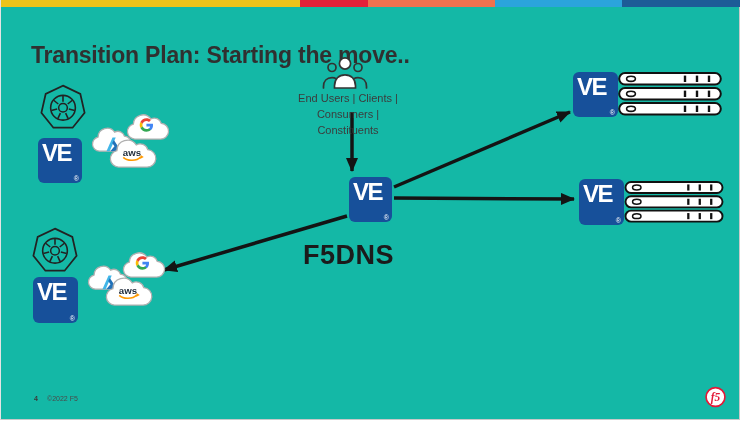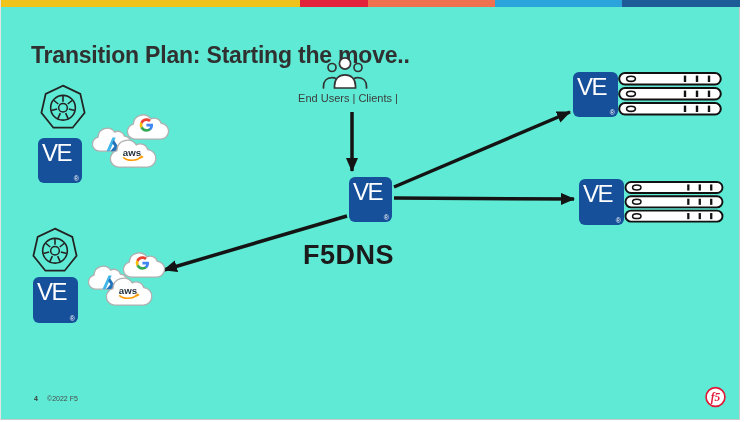--- a/index.html
+++ b/index.html
@@ -1,37 +1,37 @@
 <!DOCTYPE html>
 <html><head>
 <meta charset="utf-8">
 <style>
   html,body{margin:0;padding:0;}
   body{
     width:750px;height:422px;background:#ffffff;overflow:hidden;position:relative;
     font-family:"Liberation Sans",sans-serif;
   }
   .slide{
-    position:absolute;left:0;top:0;width:738px;height:419px;background:#5eead4;
+    position:absolute;left:0;top:0;width:738px;height:419px;background:#14b8a6;
     border-left:1px solid #e4e4e4;border-right:1px solid #c9c9c9;border-bottom:1px solid #c9c9c9;
   }
   .stripe{position:absolute;top:0;left:0;width:739px;height:7px;display:flex;}
   .stripe span{display:block;height:7px;}
   .abs{position:absolute;}
   .title{
     position:absolute;left:30px;top:27px;font-size:23px;font-weight:700;color:#303030;
     letter-spacing:-0.2px;white-space:nowrap;
   }
   .caption{
     position:absolute;left:288px;top:91px;width:118px;text-align:center;
     font-size:11px;line-height:1.45;color:#3c3c3c;
   }
   .ve-box{position:absolute;border-radius:6px;background:#17509A;color:#fff;}
   .ve-box .ve-t{
-    position:absolute;left:4px;top:1px;font-size:24px;font-weight:400;letter-spacing:-1.5px;
+    position:absolute;left:4px;top:1px;font-size:24px;font-weight:700;letter-spacing:-1.5px;
   }
   .ve-box .ve-r{position:absolute;right:3px;bottom:1px;font-size:7px;line-height:1;}
   .center-label{
     position:absolute;left:302px;top:240px;font-size:27px;font-weight:800;color:#1b1b1b;
     letter-spacing:0.5px;white-space:nowrap;text-align:center;
   }
   .pagenum{position:absolute;left:33px;top:395px;font-size:7px;font-weight:700;color:#3a3a3a;}
   .copyright{position:absolute;left:46px;top:395px;font-size:7px;color:#4a4a4a;}
   svg{display:block;}
 </style>
@@ -69,20 +69,21 @@
       <circle cx="10" cy="11.5" r="4"></circle>
       <path d="M1.5 32 v-1.5 c0-5.5 3.3-8.8 8.5-8.8 1.6 0 3 .3 4.2 1"></path>
       <circle cx="36" cy="11.5" r="4"></circle>
       <path d="M44.5 32 v-1.5 c0-5.5-3.3-8.8-8.5-8.8-1.6 0-3 .3-4.2 1"></path>
       <circle cx="23" cy="7.5" r="5.6" fill="#fff"></circle>
       <path d="M12.5 32 v-2.2 c0-6.8 4.3-11 10.5-11 s10.5 4.2 10.5 11 V32 Z" fill="#fff"></path>
     </g>
   </svg>
   <div class="caption">
     <div>End Users | Clients |</div>
+    <div>Consumers | Constituents</div>
   </div>
 
   <svg class="abs" style="left:38px;top:83px" width="48" height="48" viewBox="0 0 64 64">
     <g fill="none" stroke="#222" stroke-width="2.3">
       <polygon points="32,3.5 55.1,14.6 60.8,39.6 44.8,59.6 19.2,59.6 3.2,39.6 8.9,14.6"></polygon>
       <circle cx="32" cy="33" r="16.5" stroke-width="2.1"></circle>
       <circle cx="32" cy="33" r="5.8" stroke-width="2"></circle>
       <g stroke-width="2.1">
         <line x1="32" y1="25" x2="32" y2="17"></line>
         <line x1="38.3" y1="28" x2="44.5" y2="23"></line>

